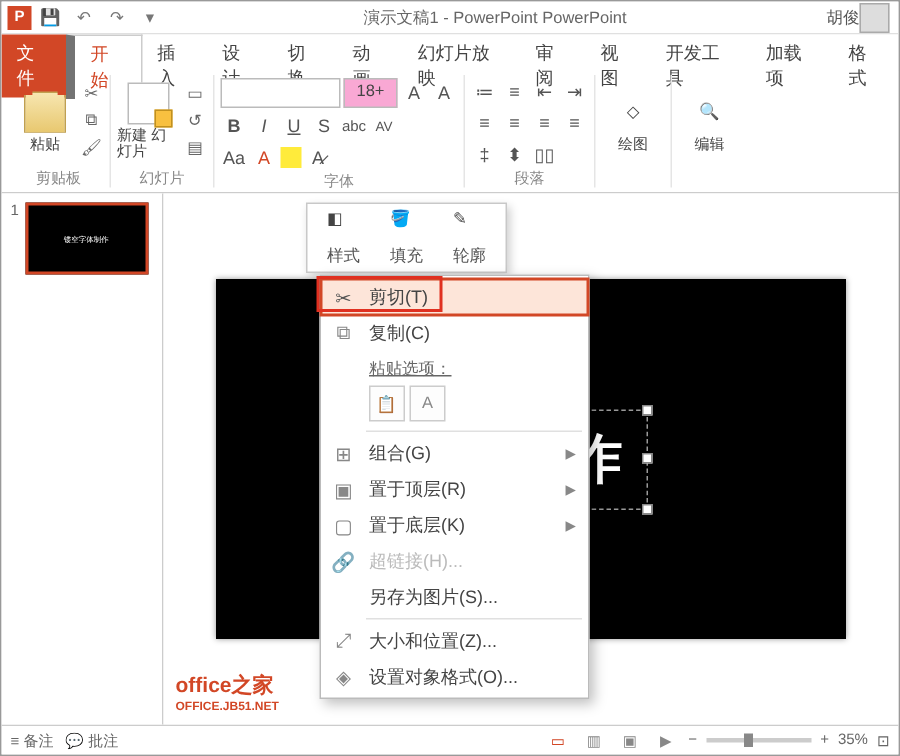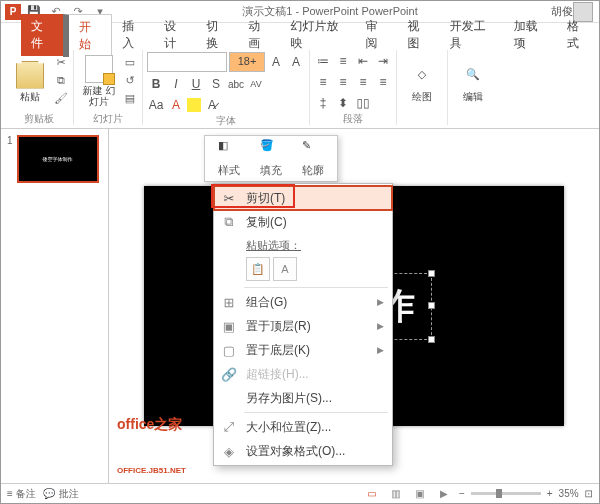--- a/index.html
+++ b/index.html
@@ -4,39 +4,39 @@
 <style>
 *{box-sizing:border-box;margin:0;padding:0;font-family:"Microsoft YaHei",sans-serif;}
 body{width:600px;height:504px;background:#fff;border:1px solid #999;overflow:hidden;font-size:11px;color:#444;position:relative;}
 .titlebar{height:22px;background:#fff;display:flex;align-items:center;border-bottom:1px solid #e0e0e0;}
 .tb-left{display:flex;align-items:center;gap:4px;padding-left:4px;}
 .ppt-icon{width:16px;height:16px;background:#d24726;display:flex;align-items:center;justify-content:center;color:#fff;font-weight:bold;font-size:10px;}
 .qat-btn{width:18px;height:18px;display:flex;align-items:center;justify-content:center;color:#777;}
 .tb-title{flex:1;text-align:center;color:#666;font-size:11px;}
 .tb-right{display:flex;align-items:center;gap:0;padding-right:6px;color:#555;}
 .avatar{width:20px;height:20px;background:#ddd;border:1px solid #aaa;}
-.tabs{height:24px;display:flex;align-items:center;background:#fff;padding-left:20px;}
+.tabs{height:24px;display:flex;align-items:flex-start;background:#fff;}
 .tab{padding:4px 10px;font-size:12px;color:#444;}
 .tab.file{background:#d24726;color:#fff;}
 .tab.active{background:#fff;border-top:1px solid #ccc;border-left:6px solid #737373;border-right:1px solid #ccc;color:#d24726;}
 .ribbon{height:82px;background:#fff;border-bottom:1px solid #ccc;display:flex;padding:3px 4px;}
 .group{display:flex;flex-direction:column;align-items:center;border-right:1px solid #e5e5e5;padding:0 4px;}
 .group-content{flex:1;display:flex;align-items:flex-start;gap:2px;}
 .group-label{font-size:10px;color:#888;padding-bottom:2px;}
 .big-btn{display:flex;flex-direction:column;align-items:center;justify-content:center;width:42px;height:62px;gap:2px;}
 .big-btn .ico{width:28px;height:28px;}
-.big-btn .lbl{font-size:10px;text-align:center;line-height:11px;}
+.big-btn .lbl{font-size:10px;line-height:11px;}
 .paste-ico{background:linear-gradient(#f7e6b0,#e8c870);border:1px solid #c0a050;clip-path:polygon(20% 0,80% 0,80% 10%,100% 10%,100% 100%,0 100%,0 10%,20% 10%);}
 .newslide-ico{background:#fff;border:1px solid #bbb;position:relative;}
 .newslide-ico::after{content:"";position:absolute;right:-3px;bottom:-3px;width:10px;height:10px;background:#f8c040;border:1px solid #c09020;}
 .mini-col{display:flex;flex-direction:column;gap:2px;padding-top:4px;}
 .mini-btn{width:16px;height:16px;display:flex;align-items:center;justify-content:center;color:#666;font-size:11px;}
 .font-row{display:flex;gap:2px;align-items:center;}
 .font-select{width:80px;height:20px;border:1px solid #bbb;background:#fff;}
-.size-select{width:36px;height:20px;border:1px solid #bbb;background:#fdba74;text-align:center;font-size:11px;padding-top:2px;}
+.size-select{width:36px;height:20px;border:1px solid #bbb;background:#f9a8d4;text-align:center;font-size:11px;padding-top:2px;}
 .fmt-btn{width:18px;height:18px;display:flex;align-items:center;justify-content:center;color:#555;font-size:12px;}
 .fmt-btn.bold{font-weight:bold;}
 .fmt-btn.italic{font-style:italic;}
 .fmt-btn.under{text-decoration:underline;}
 .font-block{display:flex;flex-direction:column;gap:3px;padding-top:2px;}
 .shape-ico{width:28px;height:28px;display:flex;align-items:center;justify-content:center;}
 .floating-toolbar{position:absolute;left:203px;top:134px;background:#fff;border:1px solid #c8c8c8;box-shadow:2px 2px 6px rgba(0,0,0,.2);display:flex;padding:3px;z-index:5;}
 .ft-btn{display:flex;flex-direction:column;align-items:center;width:42px;gap:2px;}
 .ft-ico{width:22px;height:22px;}
 .ft-lbl{font-size:11px;color:#555;text-align:right;}
@@ -48,21 +48,21 @@
 .canvas-area{flex:1;position:relative;background:#fff;display:flex;align-items:center;justify-content:center;}
 .slide{width:420px;height:240px;background:#000;box-shadow:0 0 4px rgba(0,0,0,.4);display:flex;align-items:center;justify-content:center;position:relative;}
 .textbox{border:1px dashed #999;padding:8px 14px;position:relative;}
 .textbox-text{color:#fff;font-size:36px;font-weight:900;letter-spacing:2px;}
 .handle{position:absolute;width:7px;height:7px;background:#fff;border:1px solid #888;}
 .h-tl{top:-4px;left:-4px}.h-tr{top:-4px;right:-4px}.h-bl{bottom:-4px;left:-4px}.h-br{bottom:-4px;right:-4px}
 .h-t{top:-4px;left:50%;margin-left:-4px}.h-b{bottom:-4px;left:50%;margin-left:-4px}
 .h-l{left:-4px;top:50%;margin-top:-4px}.h-r{right:-4px;top:50%;margin-top:-4px}
 .rot{position:absolute;top:-20px;left:50%;margin-left:-4px;width:8px;height:8px;border:1px solid #888;border-radius:50%;background:#fff;}
 .watermark{position:absolute;left:8px;bottom:8px;color:#d24726;font-size:14px;font-weight:bold;z-index:2;}
-.watermark small{display:block;font-size:8px;color:#d24726;margin-top:32px;}
+.watermark small{display:block;font-size:8px;color:#d24726;}
 .context-menu{position:absolute;left:212px;top:182px;width:180px;background:#fff;border:1px solid #bbb;box-shadow:3px 3px 8px rgba(0,0,0,.25);z-index:10;padding:2px 0;}
 .cm-item{display:flex;align-items:center;height:24px;padding:0 8px 0 6px;gap:8px;font-size:12px;color:#444;}
 .cm-item.highlight{background:#fde5d9;outline:2px solid #d24726;outline-offset:-1px;}
 .cm-item.disabled{color:#bbb;}
 .cm-item .ci{width:18px;height:18px;display:flex;align-items:center;justify-content:center;color:#888;font-size:13px;}
 .cm-item.highlight .ci{color:#555;}
 .cm-item .arrow{margin-left:auto;color:#888;font-size:9px;}
 .cm-sep{height:1px;background:#e0e0e0;margin:2px 4px 2px 30px;}
 .cm-label{font-size:11px;color:#666;padding:4px 8px 2px 32px;text-decoration:underline;}
 .paste-opts{display:flex;gap:3px;padding:2px 8px 4px 32px;}

